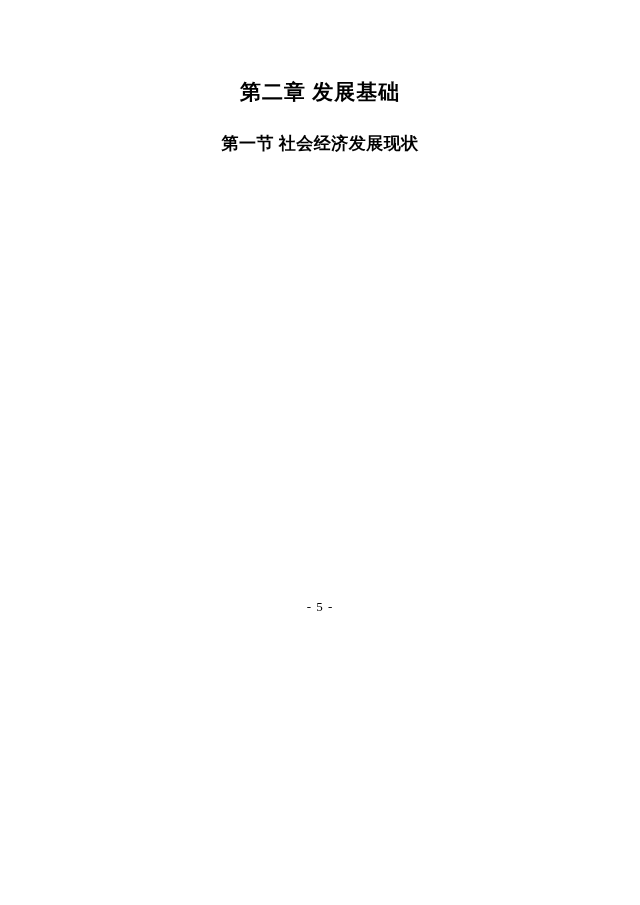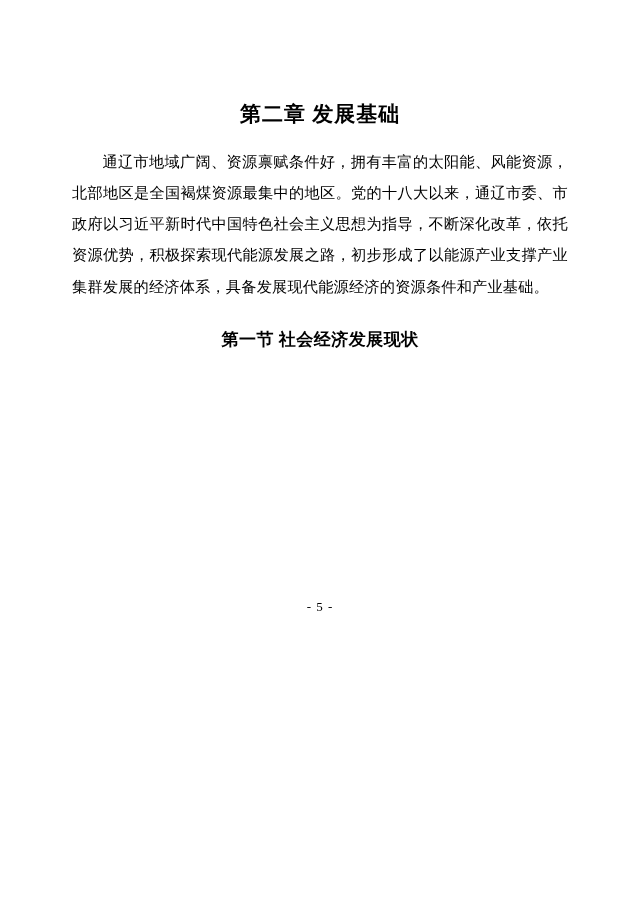--- a/index.html
+++ b/index.html
@@ -12,21 +12,21 @@
     height: 905px;
     font-family: "Liberation Serif", "DejaVu Serif", serif;
     color: #000000;
     position: relative;
     overflow: hidden;
   }
   .page {
     width: 640px;
     height: 663px;
     box-sizing: border-box;
-    padding: 84px 72px 40px 72px;
+    padding: 62px 72px 40px 72px;
     position: relative;
   }
   .chapter-title {
     text-align: center;
     font-size: 21px;
     font-weight: bold;
     letter-spacing: 1px;
     margin: 16px 0 18px 0;
     font-family: "Liberation Serif", "DejaVu Serif", serif;
   }
@@ -57,20 +57,19 @@
     letter-spacing: 1px;
   }
 </style>
 </head>
 <body>
 
 <div class="page">
 
   <h1 class="chapter-title">第二章  发展基础</h1>
 
-  <p class="body-text">通辽市地域广阔、资源禀赋条件好，拥有丰富的太阳能、风能资源，北部地区是全国褐煤资源最集中的地区。党的十八大以来，通辽市委、市政府以习近平新时代中国特色社会主义思想为指导，不断深化改革，依托资源优势，积极探索现代能源发展之路，初步形成了以能源产业支撑产业集群发展的经济体系，具备发展现代能源经济的资源条件和产业基础。</p>
 
   <h2 class="section-title">第一节  社会经济发展现状</h2>
 
 
   <div class="page-number">- 5 -</div>
 
 </div>
 
 </body></html>

